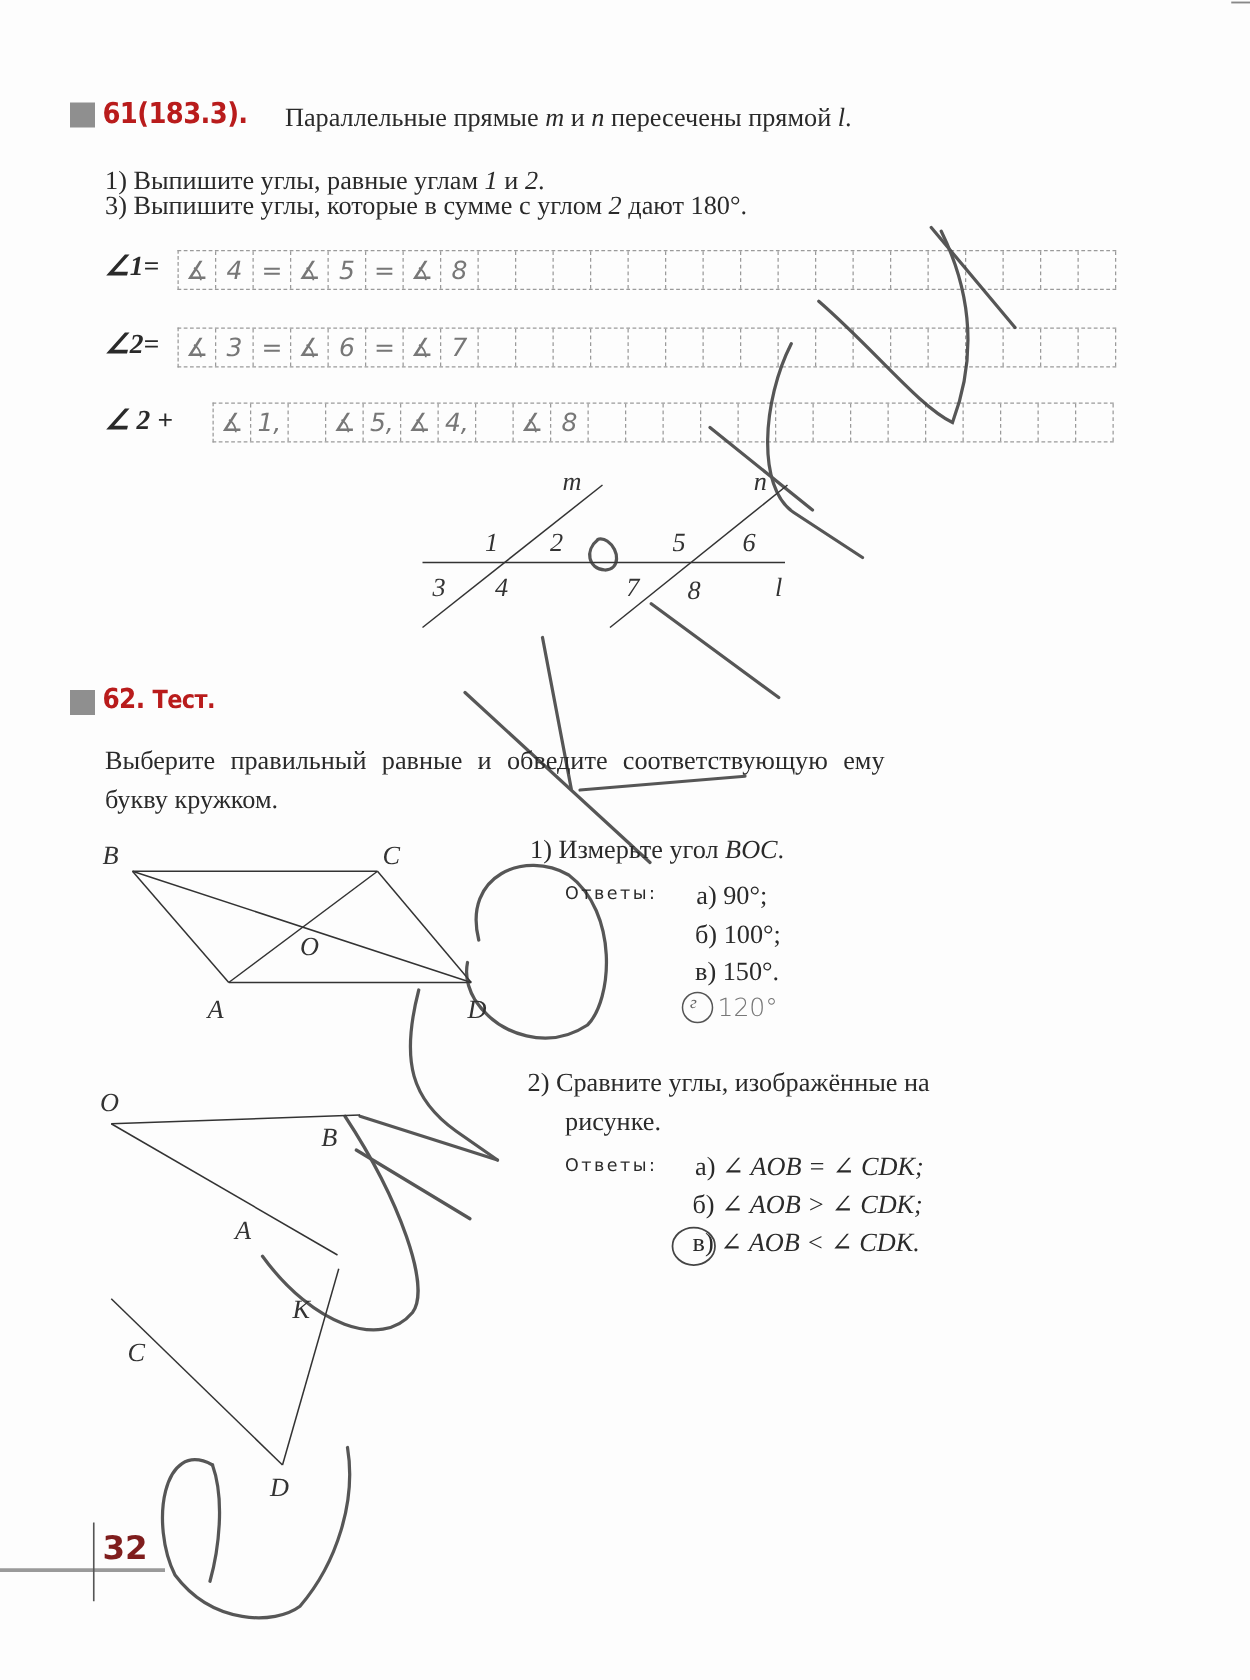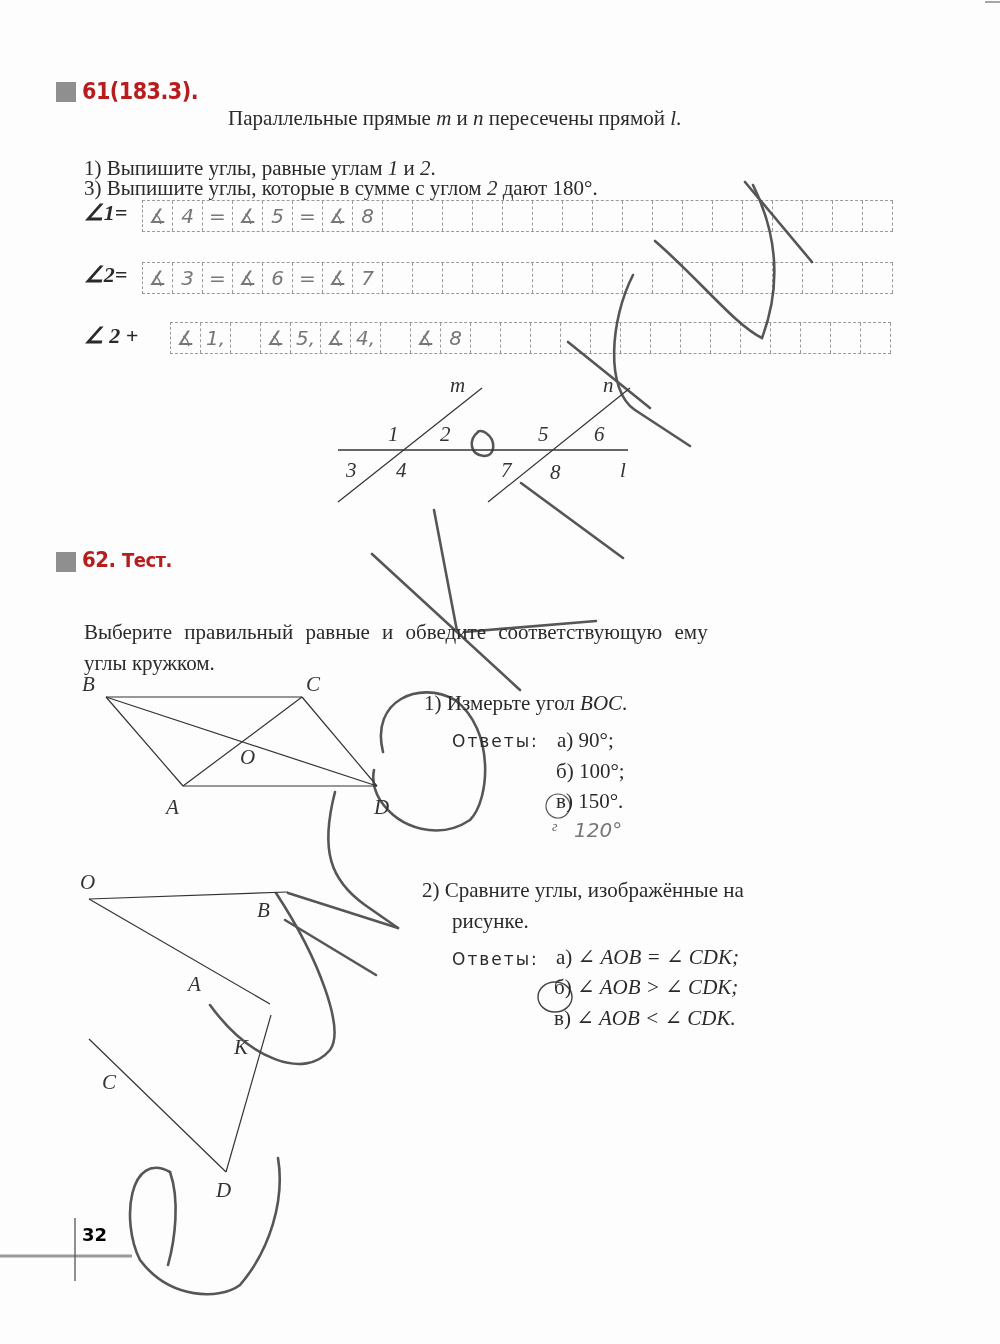--- a/index.html
+++ b/index.html
@@ -9,29 +9,29 @@
     font-family: "DejaVu Serif", "Liberation Serif", serif;
   }
   .marker {
     position: absolute; width: 20px; height: 20px; background: #8f8f8f;
   }
   .task-num {
     position: absolute; font-family: "DejaVu Sans", "Liberation Sans", sans-serif;
     font-weight: bold; font-size: 23px; color: #b91c1c; white-space: nowrap;
   }
   .task-num.cond { font-stretch: condensed; letter-spacing: -0.5px; }
-  .txt { position: absolute; font-size: 20px; white-space: nowrap; font-family: "Liberation Serif", "DejaVu Serif", serif; margin-top: 24px; }
+  .txt { position: absolute; font-size: 20px; white-space: nowrap; font-family: "Liberation Serif", "DejaVu Serif", serif; }
   .it { font-style: italic; }
-  .spaced { letter-spacing: 2px; font-family: "DejaVu Sans", "Liberation Sans", sans-serif; font-size: 17px; }
+  .spaced { letter-spacing: 2px; font-family: "DejaVu Sans", "Liberation Sans", sans-serif; font-size: 14px; }
   .grid-row { position: absolute; display: flex; border-top: 1.5px dashed #9a9a9a; border-bottom: 1.5px dashed #9a9a9a; border-left: 1.5px dashed #9a9a9a; }
   .cell { width: 30px; height: 30px; border-right: 1.5px dashed #9a9a9a; box-sizing: border-box; font-family: "DejaVu Sans", sans-serif; font-style: italic; font-weight: lighter; color: #777; font-size: 20px; text-align: center; line-height: 30px; }
   .angle-label { position: absolute; font-size: 22px; font-family: "Liberation Serif", serif; font-style: italic; font-weight: bold; white-space: nowrap; }
   .lbl { position: absolute; font-family: "Liberation Serif", "DejaVu Serif", serif; font-style: italic; font-size: 21px; color: #333; }
   svg { position: absolute; left: 0; top: 0; overflow: visible; }
-  .page-num { position: absolute; font-family: "DejaVu Sans", sans-serif; font-weight: bold; font-size: 18px; color: #000000; }
+  .page-num { position: absolute; font-family: "DejaVu Sans", sans-serif; font-weight: bold; font-size: 26px; color: #7f1d1d; }
 </style>
 </head>
 <body>
 
 <div class="marker" style="left:56px;top:82px;"></div>
 <div class="task-num cond" style="left:82px;top:78px;">61(183.3).</div>
 <div class="txt" style="left:228px;top:82px;font-size:21px;">
   <span>Параллельные прямые </span><span class="it">m</span><span> и </span><span class="it">n</span><span> пересечены прямой </span><span class="it">l</span><span>.</span>
 </div>
 <div class="txt" style="left:84px;top:132px;font-size:21px;">
@@ -185,21 +185,21 @@
 <div class="lbl" style="left:538px;top:422px;">5</div>
 <div class="lbl" style="left:594px;top:422px;">6</div>
 <div class="lbl" style="left:501px;top:458px;">7</div>
 <div class="lbl" style="left:550px;top:460px;">8</div>
 
 <div class="marker" style="left:56px;top:552px;"></div>
 <div class="task-num cond" style="left:82px;top:547px;font-size:22px;">
   <span>62.</span> <span style="font-size:20px;">Тест.</span>
 </div>
 <div class="txt" style="left:84px;top:596px;font-size:21px;word-spacing:7px;">Выберите правильный равные и обведите соответствующую ему</div>
-<div class="txt" style="left:84px;top:627px;font-size:21px;">углы кружком.</div>
+<div class="txt" style="left:84px;top:627px;font-size:21px;">букву кружком.</div>
 
 <div class="lbl" style="left:82px;top:672px;">B</div>
 <div class="lbl" style="left:306px;top:672px;">C</div>
 <div class="lbl" style="left:240px;top:745px;">O</div>
 <div class="lbl" style="left:166px;top:795px;">A</div>
 <div class="lbl" style="left:374px;top:795px;">D</div>
 
 <div class="lbl" style="left:80px;top:870px;">O</div>
 <div class="lbl" style="left:257px;top:898px;">B</div>
 <div class="lbl" style="left:188px;top:972px;">A</div>
@@ -208,21 +208,21 @@
 <div class="lbl" style="left:216px;top:1178px;">D</div>
 
 <div class="txt" style="left:424px;top:667px;font-size:21px;">
   <span>1) Измерьте угол </span><span class="it">BOC</span><span>.</span>
 </div>
 <div class="txt spaced" style="left:452px;top:707px;">Ответы:</div>
 <div class="txt" style="left:557px;top:704px;font-size:21px;">а) 90°;</div>
 <div class="txt" style="left:556px;top:735px;font-size:21px;">б) 100°;</div>
 <div class="txt" style="left:556px;top:765px;font-size:21px;">в) 150°.</div>
 <div class="txt" style="left:552px;top:795px;font-size:14px;color:#666;font-style:italic;">г</div>
-<div class="txt" style="left:574px;top:794px;font-size:20px;color:#777;font-style:italic;font-family:'DejaVu Sans',sans-serif;font-weight:lighter;">120°</div>
+<div class="txt" style="left:574px;top:794px;font-size:20px;color:#777;font-family:'DejaVu Sans',sans-serif;font-weight:lighter;">120°</div>
 
 <div class="txt" style="left:422px;top:854px;font-size:21px;text-align:center;">2) Сравните углы, изображённые на</div>
 <div class="txt" style="left:452px;top:885px;font-size:21px;">рисунке.</div>
 <div class="txt spaced" style="left:452px;top:925px;">Ответы:</div>
 <div class="txt" style="left:556px;top:921px;font-size:21px;text-align:center;">
   <span>а)</span> <span class="it">∠ AOB = ∠ CDK;</span>
 </div>
 <div class="txt" style="left:554px;top:951px;font-size:21px;">
   <span>б)</span> <span class="it">∠ AOB &gt; ∠ CDK;</span>
 </div>

